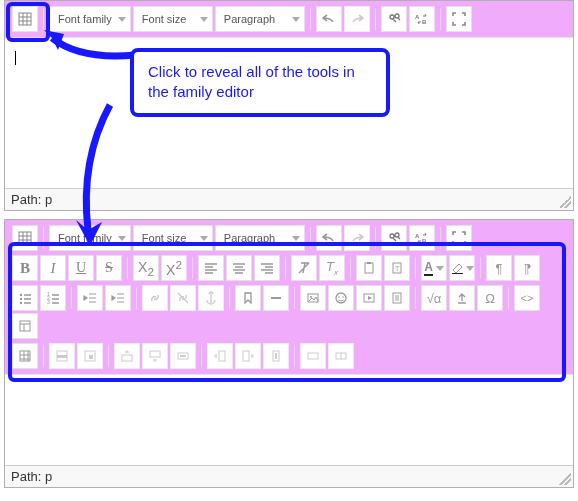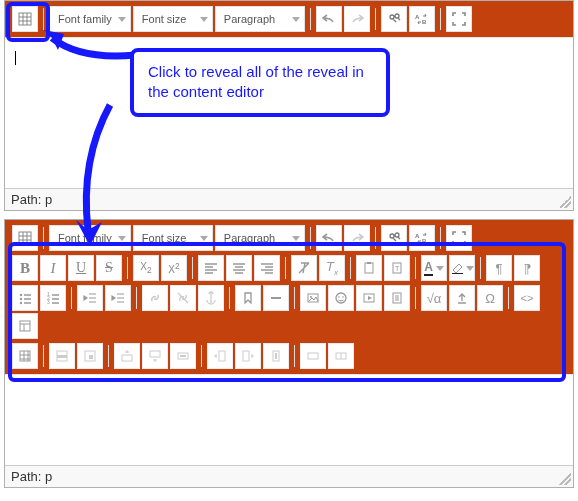--- a/index.html
+++ b/index.html
@@ -16,21 +16,21 @@
     border: 1px solid #b0b0b0;
     background: #fff;
     margin: 0 4px 8px 4px;
   }
   .toolbar {
     display: flex;
     flex-wrap: wrap;
     align-items: center;
     gap: 0;
     padding: 4px 6px;
-    background: #c2410c;
+    background: #f0abfc;
     border-bottom: 1px solid #e5e5e5;
   }
   .tbtn {
     min-width: 26px;
     height: 26px;
     display: inline-flex;
     align-items: center;
     justify-content: center;
     background: #fff;
     border: 1px solid #e2e2e2;
@@ -111,21 +111,21 @@
   }
   svg.arrow { position:absolute; z-index:55; pointer-events:none; }
 
   .row { width:100%; display:flex; flex-wrap:wrap; align-items:center; }
   .row + .row { margin-top:2px; }
 
   .bold-b { font-family: Georgia, 'Times New Roman', serif; font-weight:bold; color:#888; font-size:15px;}
   .ital-i { font-family: Georgia, serif; font-style:italic; color:#888; font-size:15px;}
   .under-u { text-decoration: underline; color:#888; font-family:Georgia,serif; font-size:14px;}
   .strike-s { text-decoration: line-through; color:#888; font-family:Georgia,serif; font-size:14px;}
-  .subsup { font-size:10px; color:#888; }
+  .subsup { font-size:14px; color:#888; }
 </style>
 </head>
 <body>
 
 <div class="editor-frame" style="position:relative;">
   <div class="toolbar">
     <div class="tbtn">
       <svg width="14" height="14" viewBox="0 0 14 14">
           <rect x="1" y="1" width="12" height="12" fill="none" stroke="#888" stroke-width="1"></rect>
           <line x1="1" y1="5" x2="13" y2="5" stroke="#888"></line>
@@ -512,21 +512,21 @@
   <div class="path-bar">
     <span>Path:</span>
     <span>p</span>
     <div class="resize-grip"></div>
   </div>
 </div>
 
 <div class="ann-box" style="left:6px; top:2px; width:44px; height:40px;"></div>
 
 <div class="callout" style="left:130px; top:48px;">
-  <span>Click to reveal all of the reveal in the content editor</span>
+  <span>Click to reveal all of the tools in the family editor</span>
 </div>
 
 <svg class="arrow" style="left:40px; top:30px;" width="100" height="40">
   <path d="M95 25 Q40 30 12 8" stroke="#1818ff" stroke-width="7" fill="none"></path>
   <path d="M12 8 L4 0 L24 4 L18 20 Z" fill="#1818ff"></path>
 </svg>
 
 <svg class="arrow" style="left:60px; top:100px;" width="70" height="150">
   <path d="M50 5 Q20 60 28 130" stroke="#1818ff" stroke-width="7" fill="none"></path>
   <path d="M28 130 L16 120 L30 146 L42 122 Z" fill="#1818ff"></path>

